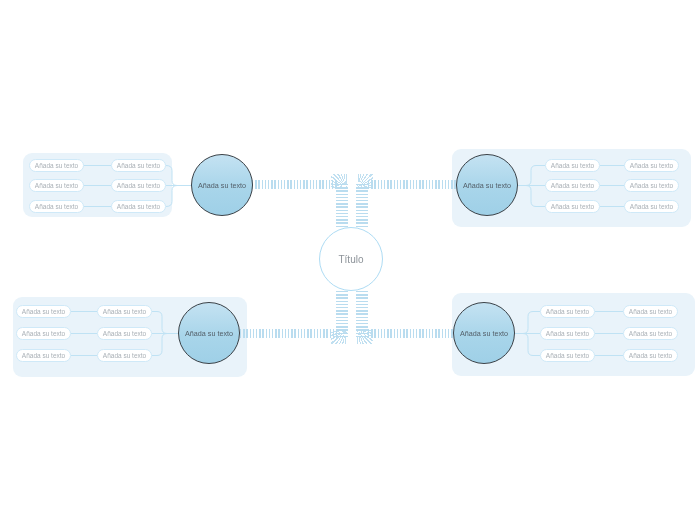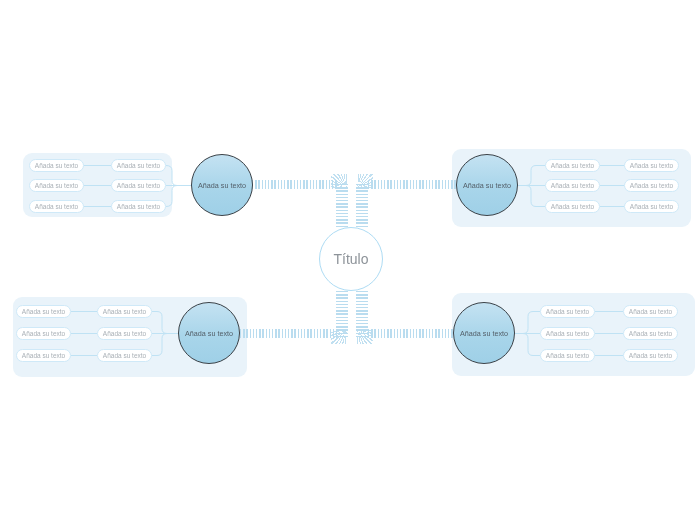--- a/index.html
+++ b/index.html
@@ -29,21 +29,21 @@
     background:linear-gradient(180deg,#c4e2f2 0%,#a8d5ea 55%,#9fd0e7 100%);
     border:1.5px solid #3a4147;border-radius:50%;
     display:flex;align-items:center;justify-content:center;
     font-size:7.2px;color:#54606a;white-space:nowrap;
   }
   
   .center-node{
     position:absolute;width:64px;height:64px;box-sizing:border-box;z-index:4;
     background:#ffffff;border:1.5px solid #aedcf4;border-radius:50%;
     display:flex;align-items:center;justify-content:center;
-    font-size:14px;color:#8d9399;
+    font-size:10px;color:#8d9399;
   }
 </style>
 </head>
 <body>
 
 <div class="canvas">
 
   <div class="group-bg" style="left:23px;top:153px;width:149px;height:64px;"></div>
   <div class="group-bg" style="left:452px;top:149px;width:239px;height:78px;"></div>
   <div class="group-bg" style="left:13px;top:297px;width:234px;height:80px;"></div>

